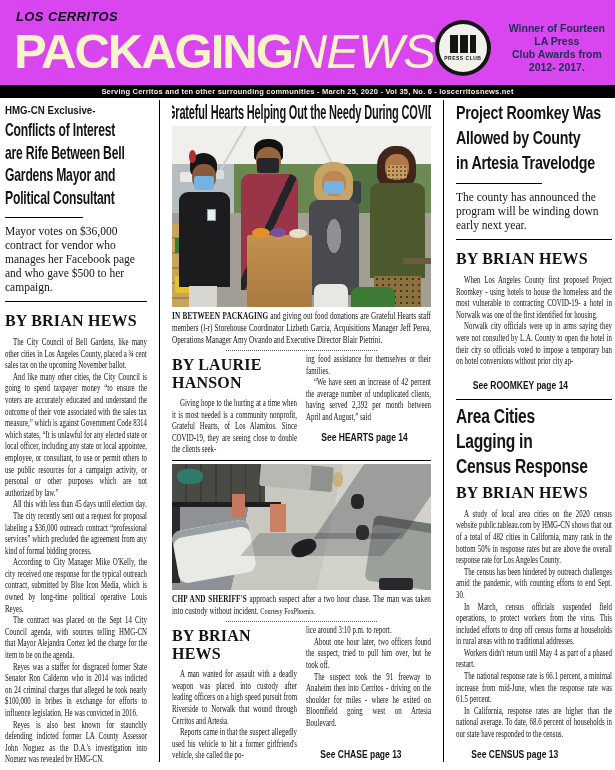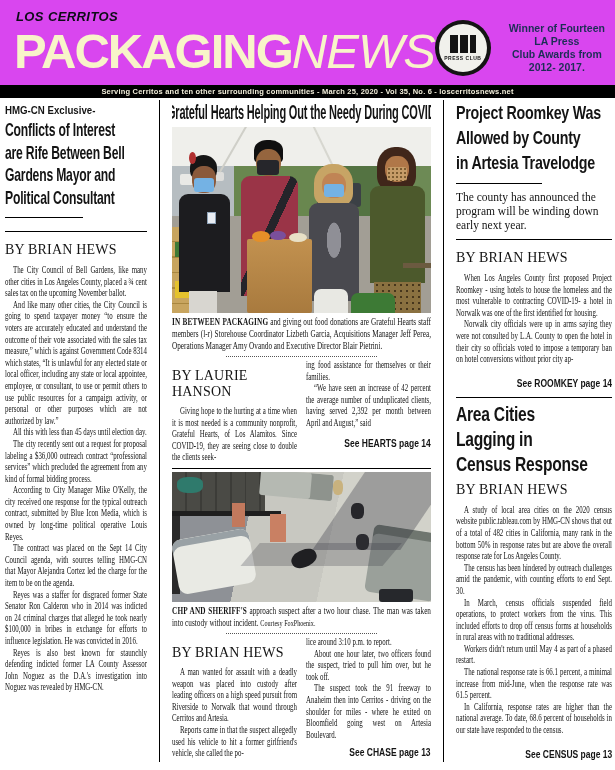--- a/index.html
+++ b/index.html
@@ -53,34 +53,34 @@
   .mid-hl{display:flex;justify-content:center;overflow:hidden;margin:1px 0 2px}
   .mid-hl span{display:inline-block;font-family:"Liberation Sans",sans-serif;font-weight:bold;
                white-space:nowrap;transform-origin:center;letter-spacing:-.3px}
   .hl-m1 span{font-size:20px;transform:scaleX(.55)}
   .hl-m2 span{font-size:21px;transform:scaleX(.68)}
 
   .rule-short{border-top:1.5px solid #000;width:55%;margin:8px 0 6px}
   .rule-full{border-top:1.5px solid #000;margin:7px 0 5px}
   .mid-rule{border-top:1px solid #000;margin:4px 0 2px}
   .subhead{font-size:11.5px;line-height:14px;margin:0}
-  .byline{font-weight:normal;font-size:14px;letter-spacing:.2px;margin:5px 0 7px}
-  .subcol .byline{margin:8px 0 6px}
+  .byline{font-weight:bold;font-size:16px;letter-spacing:.2px;margin:5px 0 7px}
+  .subcol .byline{margin:2px 0 6px}
 
   
   .tx{width:138%;transform:scaleX(.7246);transform-origin:left top}
   .body p{font-size:9.5px;line-height:11.6px;text-align:justify;margin:0;text-indent:11px}
   .body p.noindent{text-indent:0}
   .caption{font-size:10px;line-height:12px;text-align:justify;margin:3px 0 0}
   .caption b{letter-spacing:.2px}
   .credit{font-size:8.5px}
   .dotted{border-top:1px dotted #555;width:58%;margin:4px auto 3px}
   .subcols{display:flex;gap:9px}
   .subcol{flex:1 1 0;min-width:0;display:flex;flex-direction:column}
-  .jumpwrap{text-align:right;margin-top:3px}
+  .jumpwrap{margin-top:3px}
   .mt-auto{margin-top:auto}
   .jump{display:inline-block;font-family:"Liberation Sans",sans-serif;font-weight:bold;
         font-size:10px;white-space:nowrap;transform:scaleX(.85);transform-origin:right}
 
   
   .photo{position:relative;overflow:hidden;background:#b9b9b4}
   .photo1{height:186px;margin-top:1px}
   .photo2{height:130px;margin-top:1px}
   .photo div{position:absolute}
 
@@ -200,20 +200,21 @@
 
     <section class="col col-left">
       <div class="kicker">HMG-CN Exclusive-</div>
       <h1 class="hl hl-l">
         <span class="hl-line">Conflicts of Interest</span>
         <span class="hl-line">are Rife Between Bell</span>
         <span class="hl-line">Gardens Mayor and</span>
         <span class="hl-line">Political Consultant</span>
       </h1>
       <div class="rule-short"></div>
+      <p class="subhead">Mayor votes on $36,000 contract for vendor who manages her Facebook page and who gave $500 to her campaign.</p>
       <div class="rule-full"></div>
       <div class="byline">BY BRIAN HEWS</div>
       <div class="body tx">
         <p>The City Council of Bell Gardens, like many other cities in Los Angeles County, placed a ¾ cent sales tax on the upcoming November ballot.</p>
         <p>And like many other cities, the City Council is going to spend taxpayer money “to ensure the voters are accurately educated and understand the outcome of their vote associated with the sales tax measure,” which is against Government Code 8314 which states, “It is unlawful for any elected state or local officer, including any state or local appointee, employee, or consultant, to use or permit others to use public resources for a campaign activity, or personal or other purposes which are not authorized by law.”</p>
         <p>All this with less than 45 days until election day.</p>
         <p>The city recently sent out a request for proposal labeling a $36,000 outreach contract “professional services” which precluded the agreement from any kind of formal bidding process.</p>
         <p>According to City Manager Mike O'Kelly, the city received one response for the typical outreach contract, submitted by Blue Icon Media, which is owned by long-time political operative Louis Reyes.</p>
         <p>The contract was placed on the Sept 14 City Council agenda, with sources telling HMG-CN that Mayor Alejandra Cortez led the charge for the item to be on the agenda.</p>
         <p>Reyes was a staffer for disgraced former State Senator Ron Calderon who in 2014 was indicted on 24 criminal charges that alleged he took nearly $100,000 in bribes in exchange for efforts to influence legislation. He was convicted in 2016.</p>

